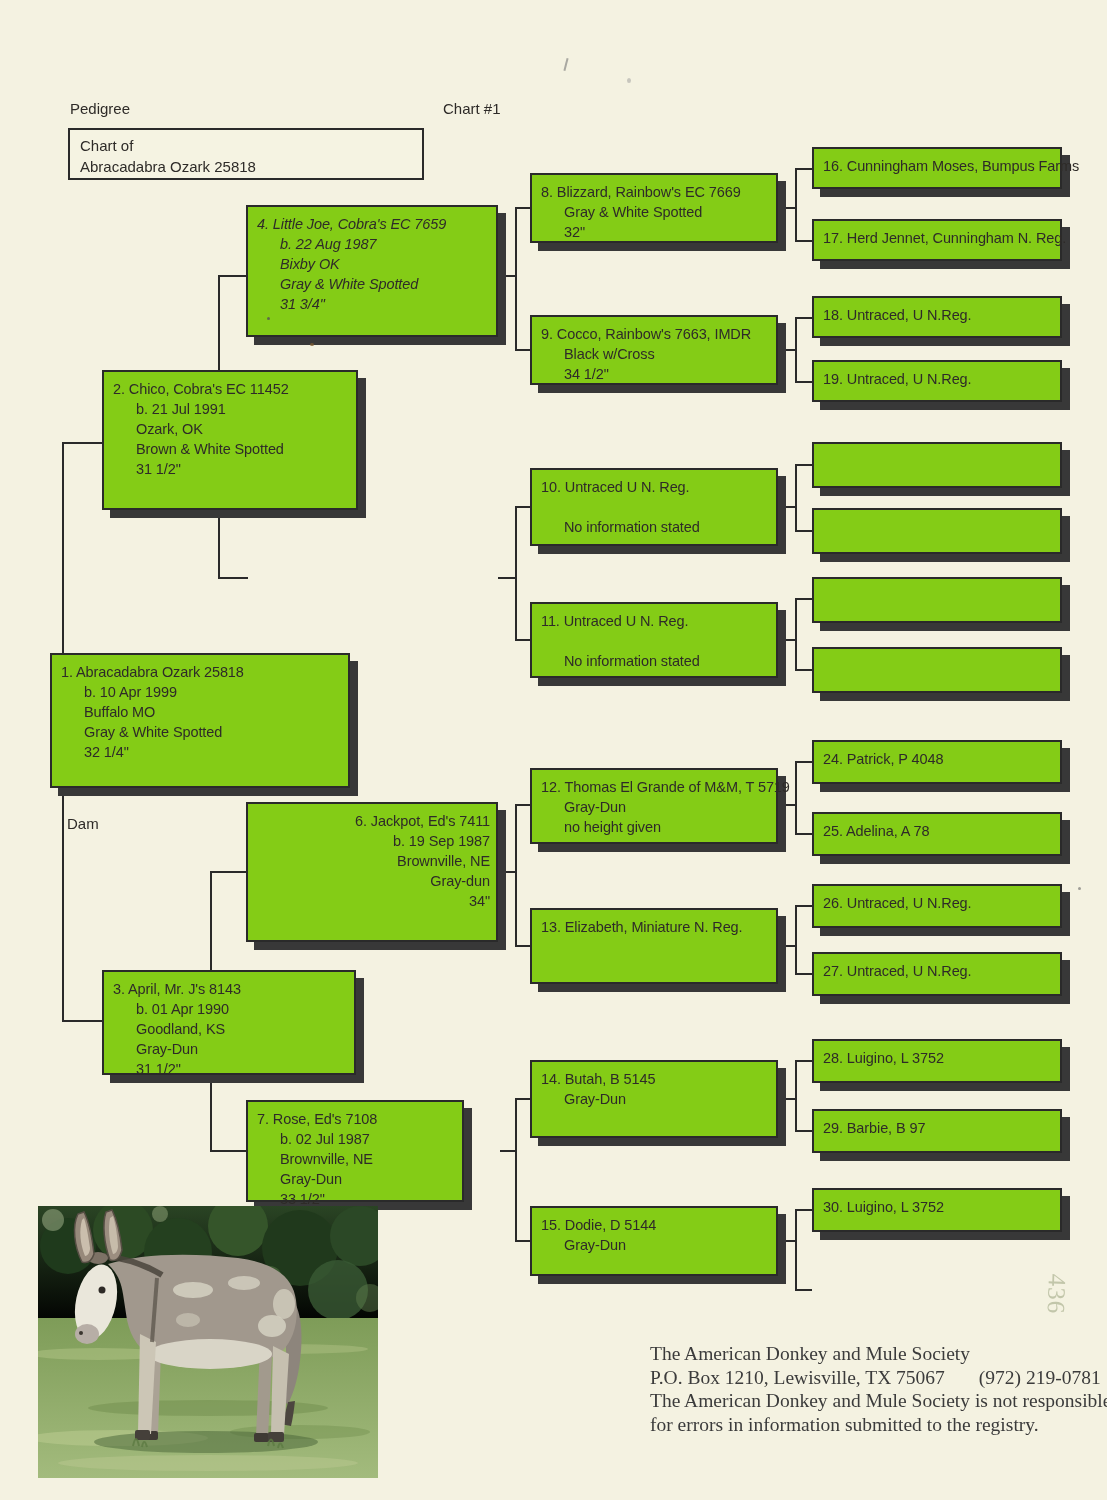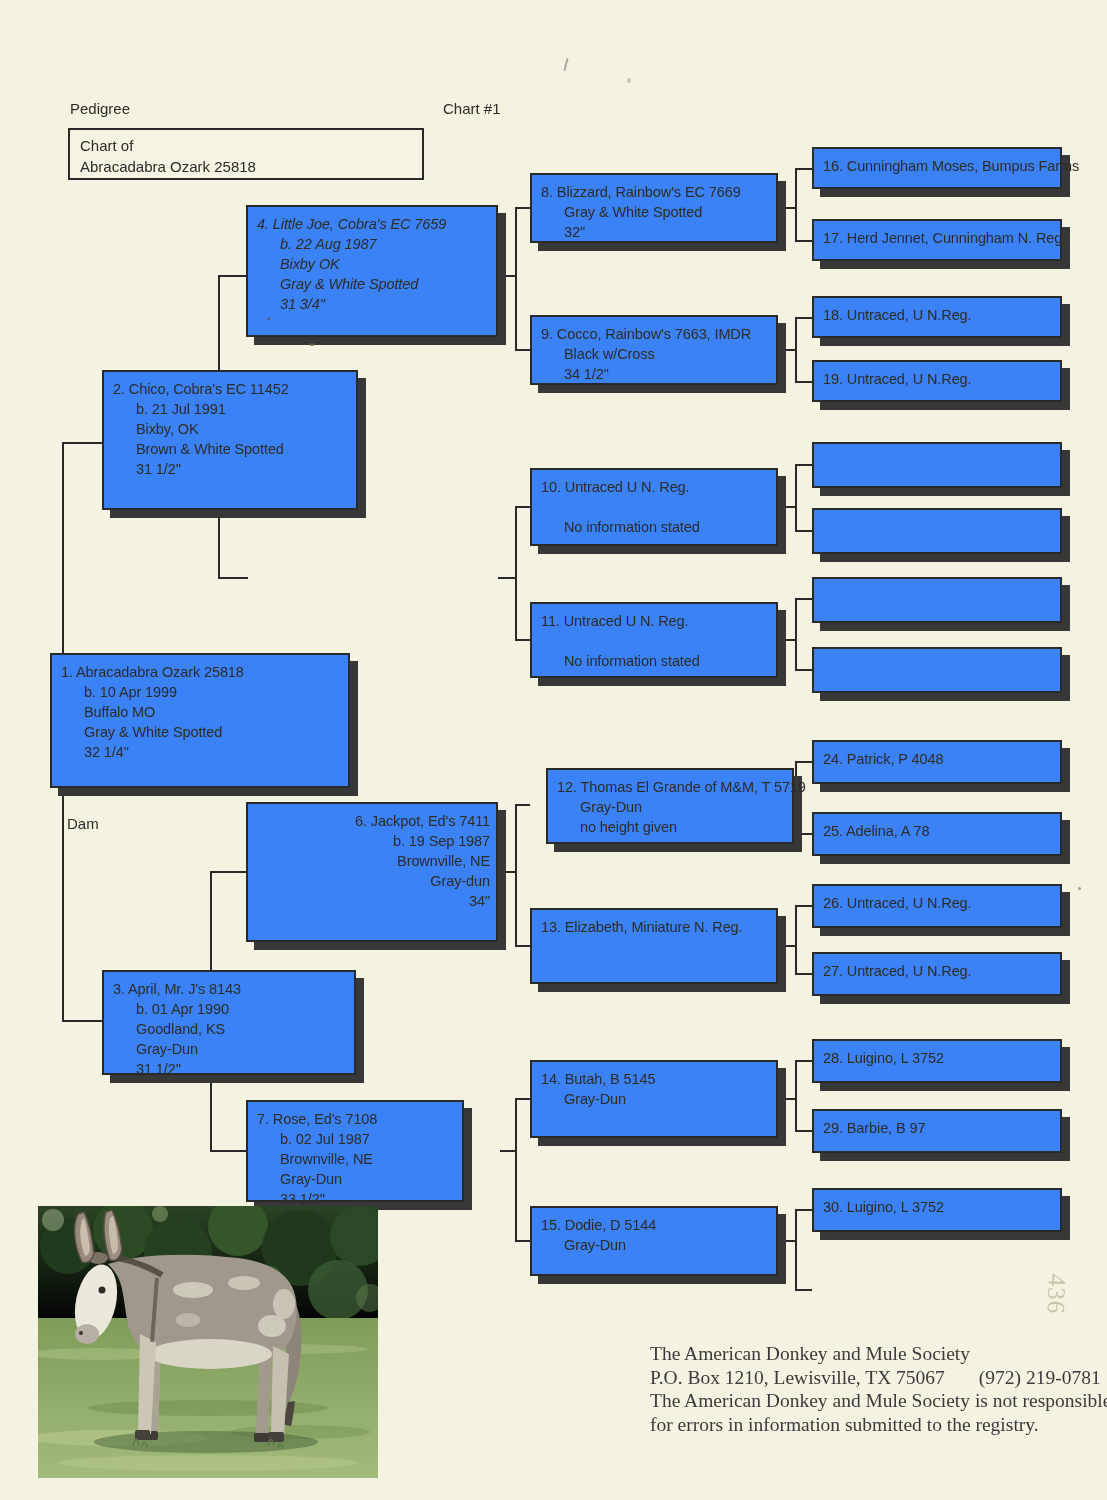--- a/index.html
+++ b/index.html
@@ -1,18 +1,18 @@
 <!DOCTYPE html>
 <html><head>
 <meta charset="utf-8">
 <style>
   html,body{margin:0;padding:0;background:#888;}
   .page{position:relative;width:1107px;height:1500px;background:#f4f2e1;overflow:hidden;
         font-family:"Liberation Sans",sans-serif;color:#2e2b28;margin:0 auto;}
-  .pbox{position:absolute;box-sizing:border-box;background:#3b82f6;border:2px solid #2a2a2a;
+  .pbox{position:absolute;box-sizing:border-box;background:#84cc16;border:2px solid #2a2a2a;
         box-shadow:8px 8px 0 #383838;padding:7px 6px 16px 9px;font-size:14.5px;line-height:20px;
         letter-spacing:-0.1px;white-space:nowrap;}
   .pbox div{min-height:20px;}
   .pbox .l{margin-left:23px;}
   .obox{position:absolute;box-sizing:border-box;background:#f5f3e2;border:2px solid #2a2a2a;
         padding:5px 6px 0 10px;font-size:15px;line-height:21px;}
   .hline,.vline{position:absolute;background:#2a2a2a;}
   .hline{height:2px;}
   .vline{width:2px;}
   .lbl{position:absolute;font-size:15px;letter-spacing:0;}
@@ -115,21 +115,21 @@
     <div class="l">b. 10 Apr 1999</div>
     <div class="l">Buffalo MO</div>
     <div class="l">Gray &amp; White Spotted</div>
     <div class="l">32 1/4"</div>
   </div>
   <div class="lbl" style="left:67px;top:815px;">Dam</div>
 
   <div class="pbox" style="left:102px;top:370px;width:256px;height:140px;">
     <div>2. Chico, Cobra's EC 11452</div>
     <div class="l">b. 21 Jul 1991</div>
-    <div class="l">Bixby, OK</div>
+    <div class="l">Ozark, OK</div>
     <div class="l">Brown &amp; White Spotted</div>
     <div class="l">31 1/2"</div>
   </div>
   <div class="pbox" style="left:102px;top:970px;width:254px;height:105px;">
     <div>3. April, Mr. J's 8143</div>
     <div class="l">b. 01 Apr 1990</div>
     <div class="l">Goodland, KS</div>
     <div class="l">Gray-Dun</div>
     <div class="l">31 1/2"</div>
   </div>
@@ -169,21 +169,21 @@
   <div class="pbox" style="left:530px;top:468px;width:248px;height:78px;">
     <div>10. Untraced U N. Reg.</div>
     <div class="l"></div>
     <div class="l">No information stated</div>
   </div>
   <div class="pbox" style="left:530px;top:602px;width:248px;height:76px;">
     <div>11. Untraced U N. Reg.</div>
     <div class="l"></div>
     <div class="l">No information stated</div>
   </div>
-  <div class="pbox" style="left:530px;top:768px;width:248px;height:76px;margin-left:16px;">
+  <div class="pbox" style="left:530px;top:768px;width:248px;height:76px;">
     <div>12. Thomas El Grande of M&amp;M, T 5719</div>
     <div class="l">Gray-Dun</div>
     <div class="l">no height given</div>
   </div>
   <div class="pbox" style="left:530px;top:908px;width:248px;height:76px;">
     <div>13. Elizabeth, Miniature N. Reg.</div>
   </div>
   <div class="pbox" style="left:530px;top:1060px;width:248px;height:78px;">
     <div>14. Butah, B 5145</div>
     <div class="l">Gray-Dun</div>

